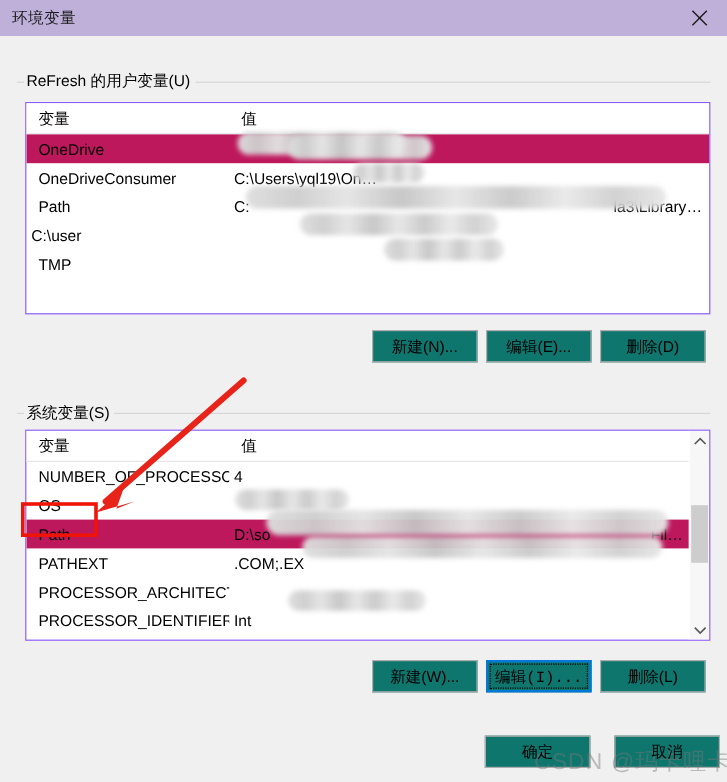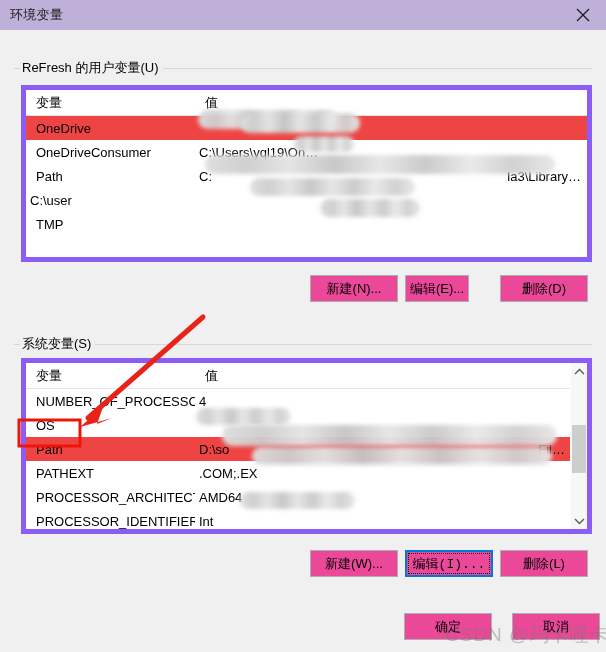--- a/index.html
+++ b/index.html
@@ -72,21 +72,21 @@
     right: 0;
     height: 1px;
     background: #d6d6d6;
   }
 
   
   .listbox {
     position: absolute;
     box-sizing: border-box;
     background: #ffffff;
-    border: 5px solid #8b5cf6;
+    border: 1px solid #8b5cf6;
     overflow: hidden;
   }
   .list-header {
     display: flex;
     height: 26px;
     background: #ffffff;
     border-bottom: 1px solid #e5e5e5;
     align-items: center;
     box-sizing: border-box;
   }
@@ -102,21 +102,21 @@
   .list-rows {
     position: relative;
   }
   .row {
     display: flex;
     height: 24px;
     align-items: center;
     position: relative;
     box-sizing: border-box;
   }
-  .row.selected { background: #ef4444; align-items: center; }
+  .row.selected { background: #be185d; align-items: center; }
   .cell-name {
     font-size: 13px;
     color: #000;
     padding-left: 10px;
     box-sizing: border-box;
     white-space: nowrap;
     overflow: hidden;
   }
   .cell-value {
     font-size: 13px;
@@ -181,21 +181,21 @@
     position: absolute;
     left: 1px;
     right: 1px;
     background: #cdcdcd;
   }
 
   
   .btn {
     position: absolute;
     box-sizing: border-box;
-    background: #ec4899;
+    background: #0f766e;
     border: 1px solid #adadad;
     font-size: 13px;
     color: #000;
     display: flex;
     align-items: center;
     justify-content: center;
     cursor: default;
     font-family: "Liberation Sans", "DejaVu Sans", sans-serif;
     padding: 0;
   }
@@ -296,21 +296,21 @@
   <div class="redact" style="left:198px; top:110px; width:140px; height:19px;"></div>
   <div class="redact" style="left:240px; top:113px; width:120px; height:20px; border-radius:14px;"></div>
   <div class="redact" style="left:294px; top:136px; width:60px; height:16px;"></div>
   <div class="redact" style="left:205px; top:155px; width:350px; height:19px;"></div>
   <div class="redact" style="left:250px; top:178px; width:165px; height:18px;"></div>
   <div class="redact" style="left:320px; top:199px; width:100px; height:18px; border-radius:12px;"></div>
 
   <button class="btn" style="left:310px; top:275px; width:88px; height:27px;">
     <span class="btn-label">新建(N)...</span>
   </button>
-  <button class="btn" style="left:405px; top:275px; width:64px; height:27px;">
+  <button class="btn" style="left:405px; top:275px; width:88px; height:27px;">
     <span class="btn-label">编辑(E)...</span>
   </button>
   <button class="btn" style="left:500px; top:275px; width:88px; height:27px;">
     <span class="btn-label">删除(D)</span>
   </button>
 
   <div class="groupbox" style="left:14px; top:344px; width:578px; height:0;">
     <div class="group-line"></div>
     <div class="group-legend">系统变量(S)</div>
   </div>
@@ -340,21 +340,20 @@
         </div>
       </div>
 
       <div class="row">
         <div class="cell-name" style="width:169px;">PATHEXT</div>
         <div class="cell-value">.COM;.EX</div>
       </div>
 
       <div class="row">
         <div class="cell-name" style="width:169px;">PROCESSOR_ARCHITECT…</div>
-        <div class="cell-value">AMD64</div>
       </div>
 
       <div class="row">
         <div class="cell-name" style="width:169px;">PROCESSOR_IDENTIFIER</div>
         <div class="cell-value">Int</div>
       </div>
 
       <div class="row">
         <div class="cell-name" style="width:169px;">PROCESSOR_LEVEL</div>
         <div class="cell-value">6</div>

